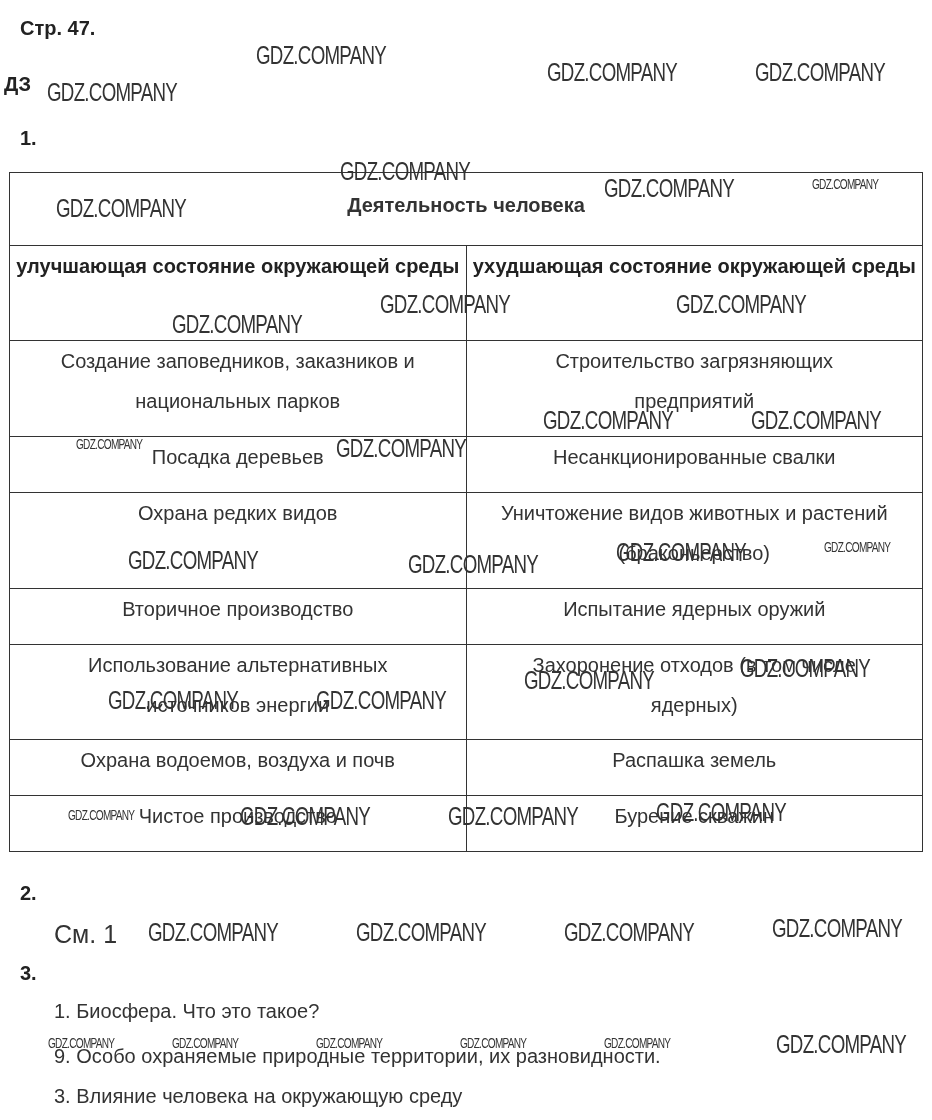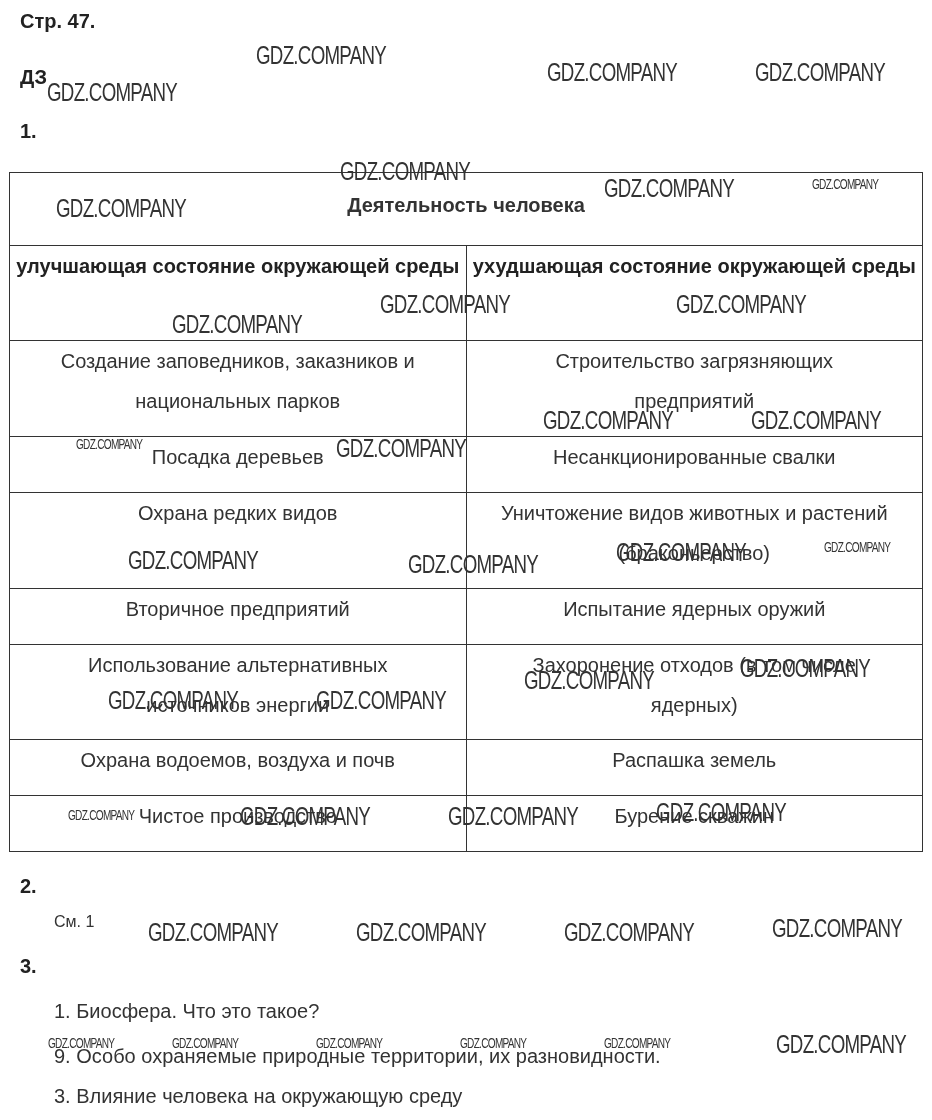--- a/index.html
+++ b/index.html
@@ -1,37 +1,37 @@
 <!DOCTYPE html>
 <html><head>
 <meta charset="utf-8">
 <style>
   html, body { margin: 0; padding: 0; background: #ffffff; }
   body { width: 932px; height: 1120px; position: relative; overflow: hidden;
          font-family: "Liberation Sans", sans-serif; color: #222; }
-  .abs { position: absolute; }
+  .abs { position: absolute; margin-top: 7px; }
   .h { font-weight: bold; font-size: 20px; color: #222; }
   .wm { position: absolute; font-family: "Liberation Sans Narrow", "Liberation Sans", sans-serif;
         color: #333; letter-spacing: -1px; transform: scaleX(0.72); transform-origin: left top;
         white-space: nowrap; pointer-events: none; }
   .wm.big { font-size: 26px; }
   .wm.small { font-size: 14px; }
   table.main { position: absolute; left: 9px; top: 172px; width: 914px; border-collapse: collapse; }
   table.main td { border: 1px solid #333; text-align: center; vertical-align: top;
                   font-size: 20px; line-height: 40px; padding: 0 6px; color: #333; }
   table.main td.title { height: 54px; font-weight: bold; line-height: 28px; padding-top: 0; vertical-align: top; }
   table.main td.colh { font-weight: bold; height: 94px; color: #222; }
   td.half { width: 50%; }
   .list { position: absolute; left: 54px; font-size: 20px; color: #333; }
 </style>
 </head>
 <body>
 
 <div class="abs h" style="left:20px;top:10px;">Стр. 47.</div>
-<div class="abs h" style="left:20px;top:66px;">ДЗ</div>
+<div class="abs h" style="left:4px;top:66px;">ДЗ</div>
 <div class="abs h" style="left:20px;top:120px;">1.</div>
 
 <table class="main">
   <tbody>
       <tr>
     <td class="title" colspan="2" style="padding-top:18px;">Деятельность человека</td>
   </tr>
   <tr>
     <td class="colh half">улучшающая состояние окружающей среды</td>
     <td class="colh half">ухудшающая состояние окружающей среды</td>
@@ -42,40 +42,40 @@
   </tr>
   <tr style="height:56px;">
     <td>Посадка деревьев</td>
     <td>Несанкционированные свалки</td>
   </tr>
   <tr style="height:96px;">
     <td>Охрана редких видов</td>
     <td style="padding:0 26px;">Уничтожение видов животных и растений (браконьерство)</td>
   </tr>
   <tr style="height:56px;">
-    <td>Вторичное предприятий</td>
+    <td>Вторичное производство</td>
     <td>Испытание ядерных оружий</td>
   </tr>
   <tr style="height:95px;">
     <td style="padding:0 40px;">Использование альтернативных источников энергии</td>
     <td style="padding:0 30px;">Захоронение отходов (в том числе ядерных)</td>
   </tr>
   <tr style="height:56px;">
     <td>Охрана водоемов, воздуха и почв</td>
     <td>Распашка земель</td>
   </tr>
   <tr style="height:56px;">
     <td>Чистое производство</td>
     <td>Бурение скважин</td>
   </tr>
 </tbody>
   </table>
 
 <div class="abs h" style="left:20px;top:875px;">2.</div>
-<div class="abs" style="left:54px;top:913px;font-size:16px;color:#333;">См. 1</div>
+<div class="abs" style="left:54px;top:913px;font-size:25px;color:#333;">См. 1</div>
 <div class="abs h" style="left:20px;top:955px;">3.</div>
 
 <div class="list" style="top:1000px;">1. Биосфера. Что это такое?</div>
 <div class="list" style="top:1045px;">9. Особо охраняемые природные территории, их разновидности.</div>
 <div class="list" style="top:1085px;">3. Влияние человека на окружающую среду</div>
 
 <div class="wm big" style="left:256px;top:40px;">GDZ.COMPANY</div>
 <div class="wm big" style="left:47px;top:77px;">GDZ.COMPANY</div>
 <div class="wm big" style="left:547px;top:57px;">GDZ.COMPANY</div>
 <div class="wm big" style="left:755px;top:57px;">GDZ.COMPANY</div>

